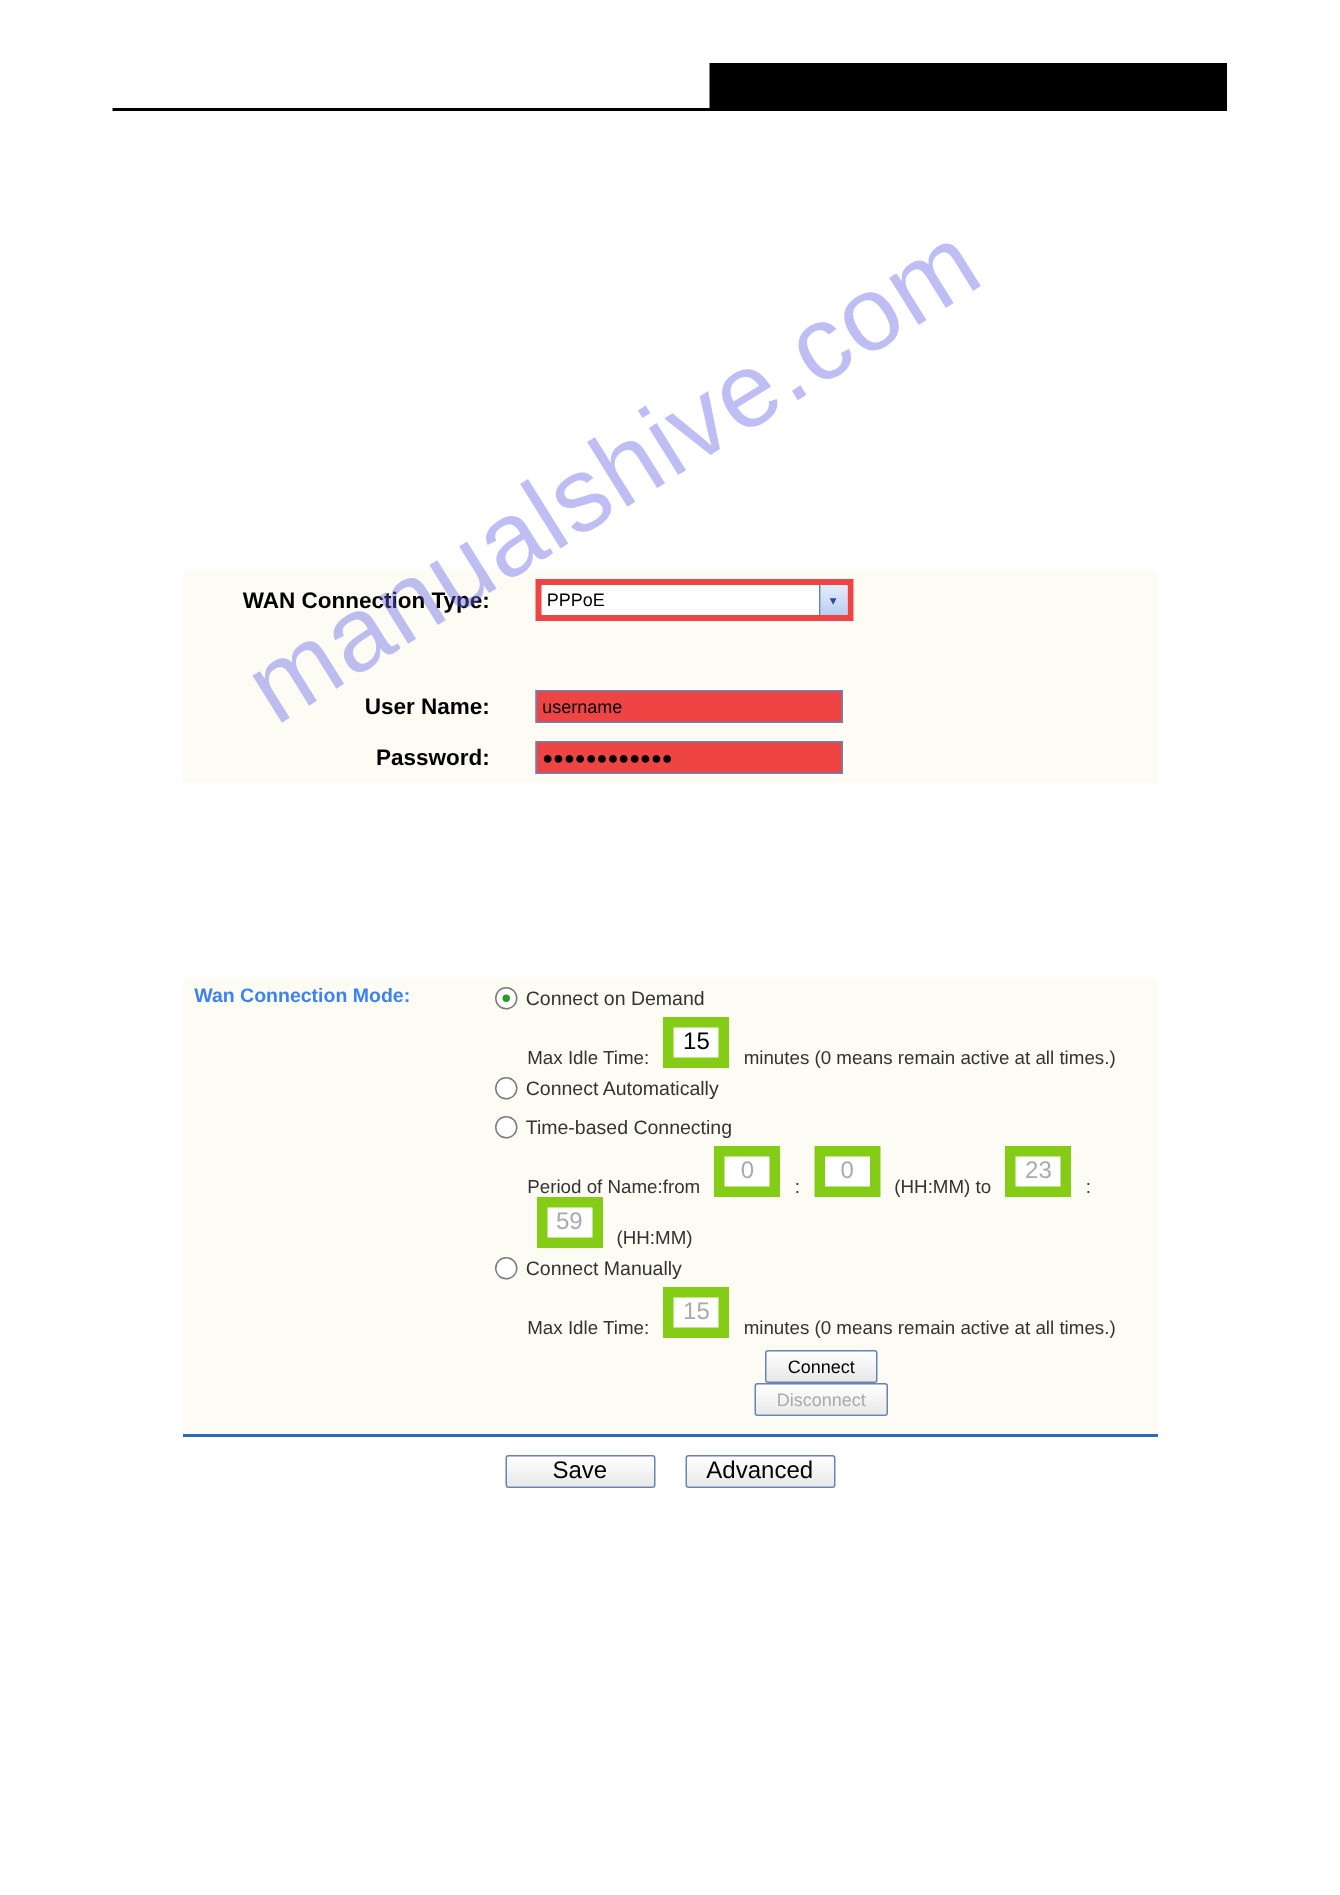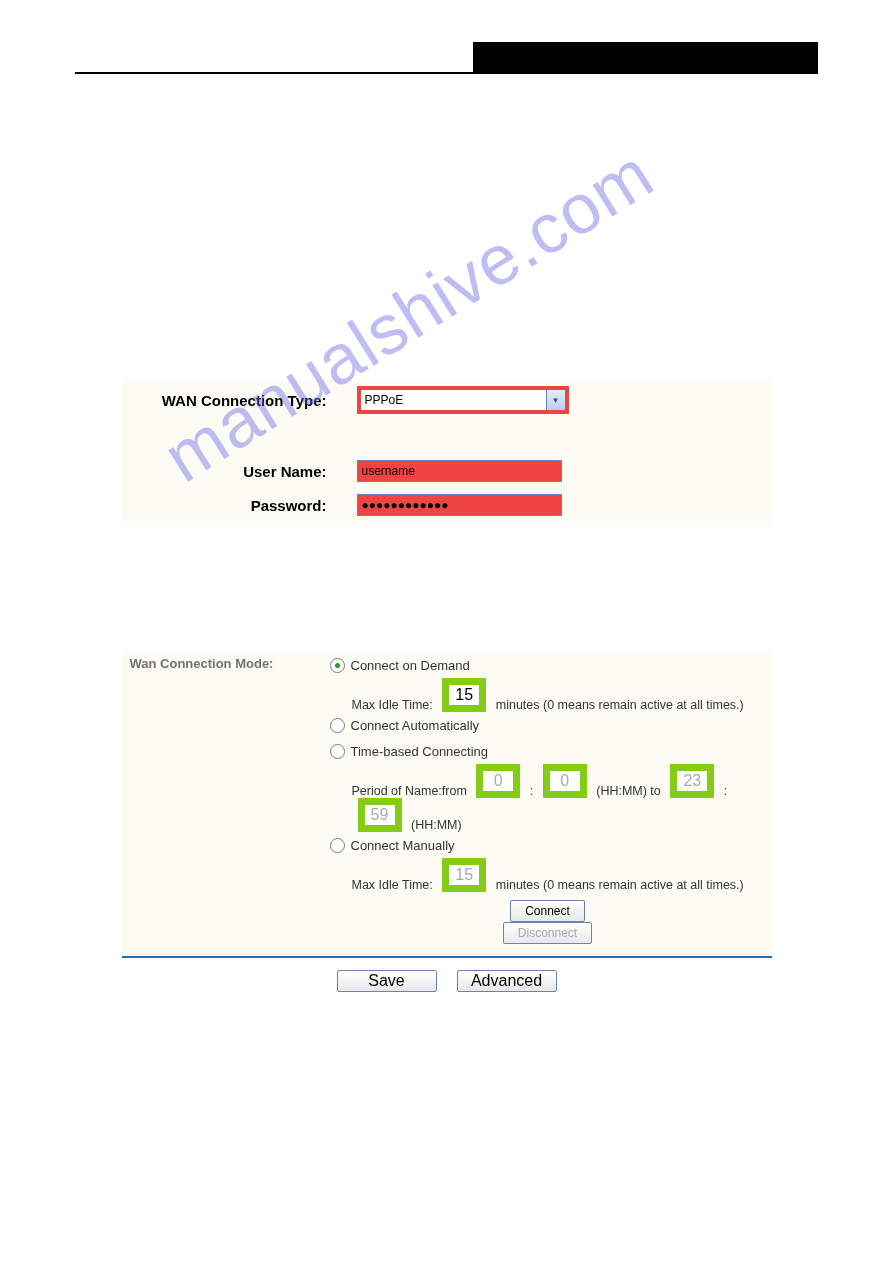--- a/index.html
+++ b/index.html
@@ -108,21 +108,21 @@
   }
   .mode-row {
     display: flex;
     align-items: flex-start;
   }
   .mode-label {
     width: 200px;
     text-align: left;
     font-weight: bold;
     font-size: 13px;
-    color: #737373;
+    color: #3b82f6;
     padding-left: 8px;
     padding-top: 4px;
   }
   .mode-options {
     flex: 1;
     font-size: 13px;
     color: #333;
   }
   .opt-line {
     display: flex;

